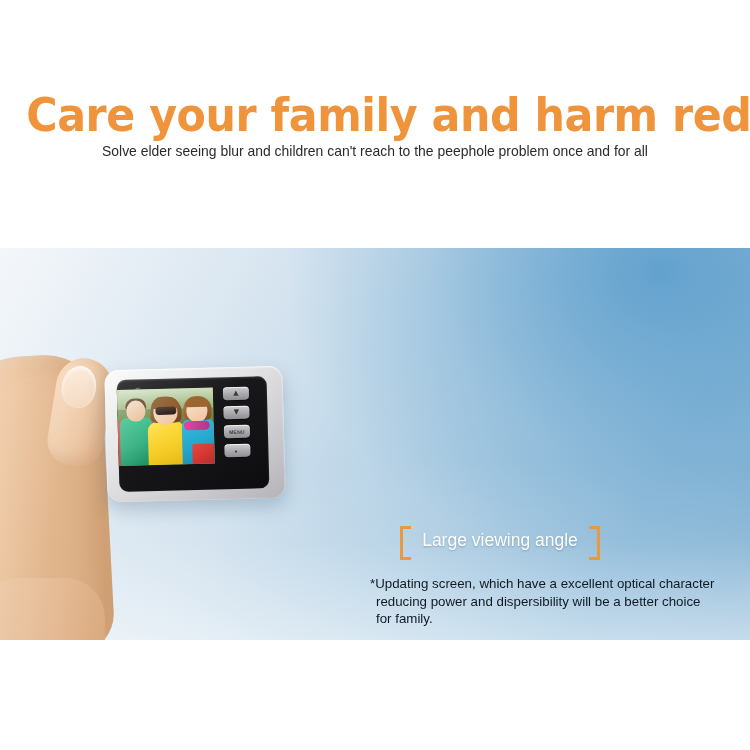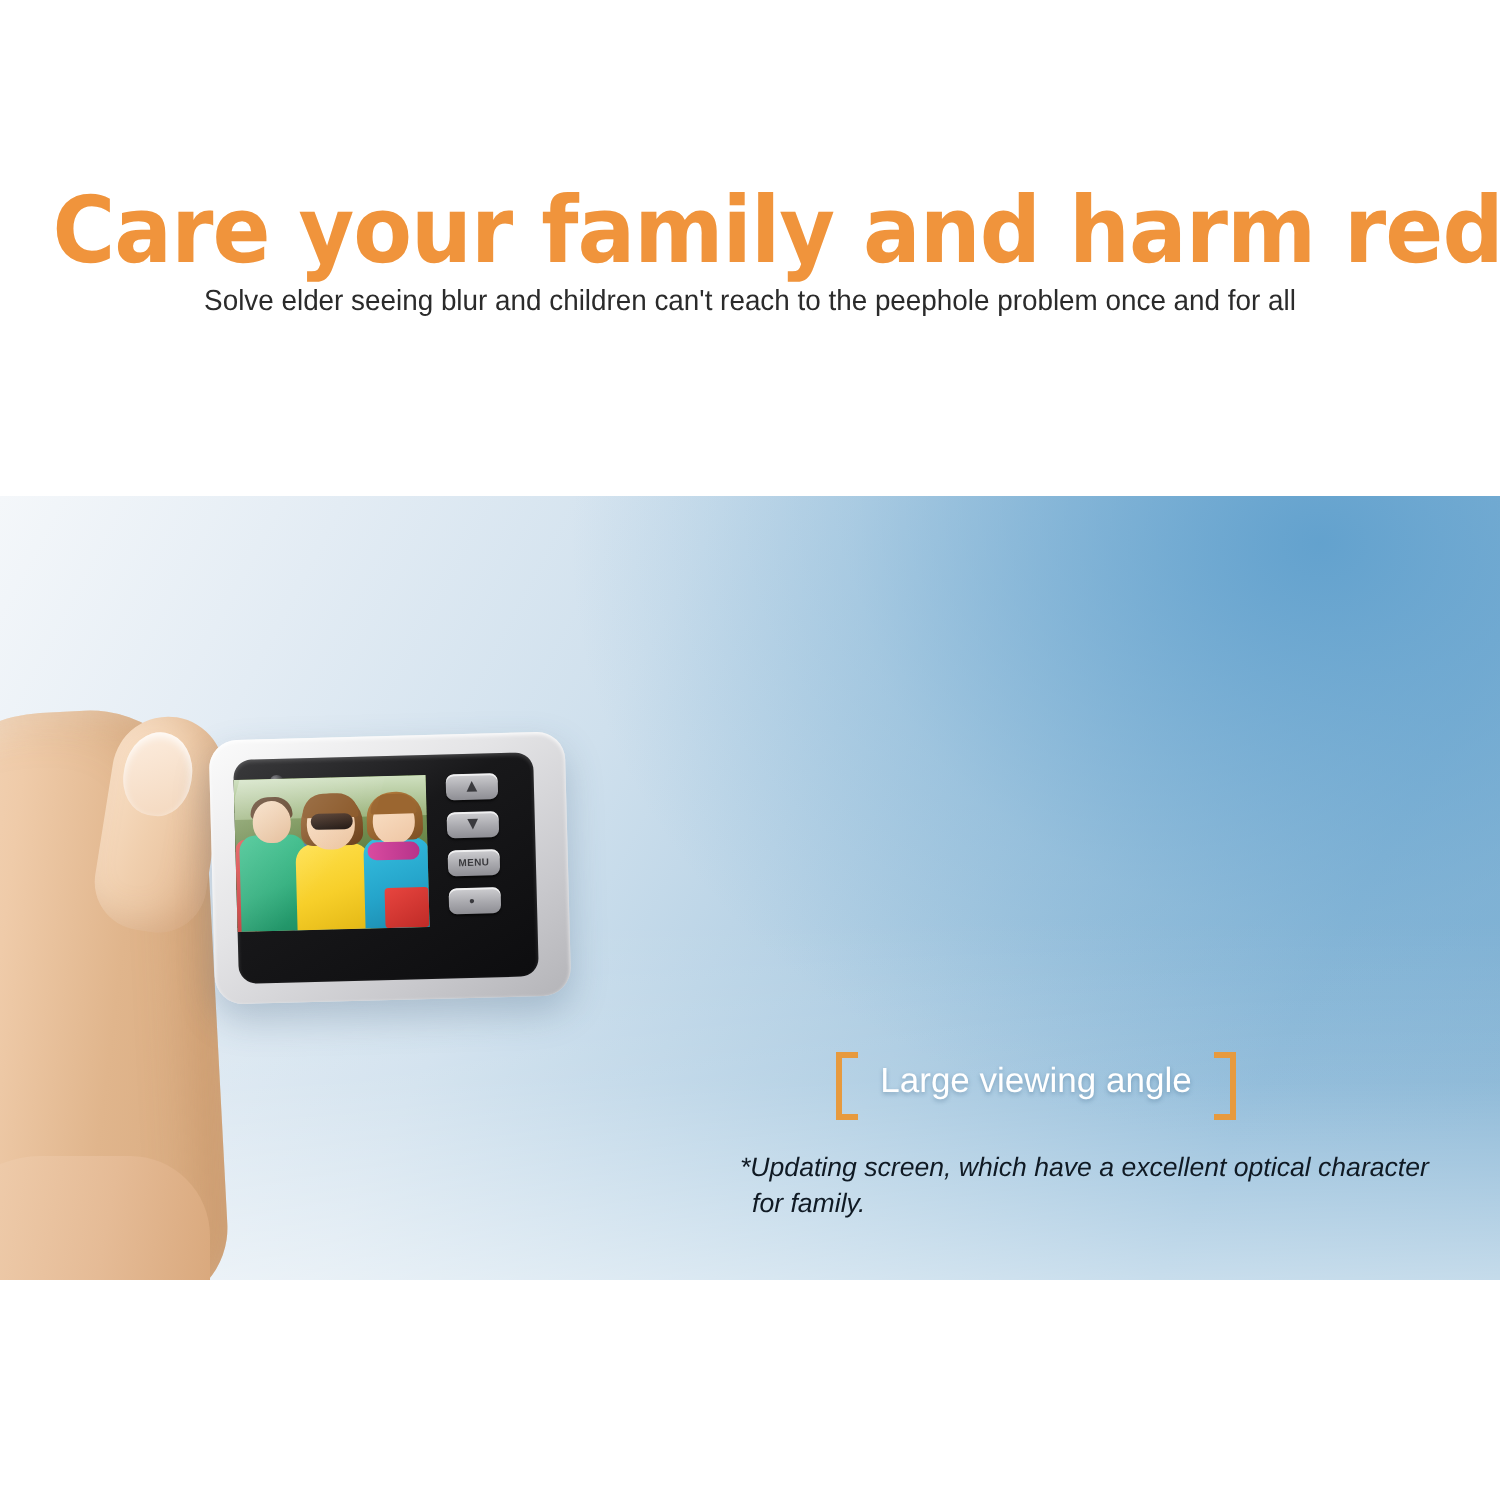--- a/index.html
+++ b/index.html
@@ -178,21 +178,21 @@
   }
   .dev-btn .glyph {
     font-size: 7px; color: #3a3a3e; line-height: 1;
     font-family: "DejaVu Sans", sans-serif;
   }
   .dev-btn .lbl { font-size: 5px; color: #3a3a3e; letter-spacing: 0.2px; font-weight: 700; }
 
   
   .bracket-title {
     position: absolute;
-    left: 418px; top: 278px;
+    left: 400px; top: 278px;
     width: 200px; height: 34px;
   }
   .bracket {
     position: absolute;
     top: 0;
     width: 11px; height: 34px;
     border-top: 3px solid #E79A3E;
     border-bottom: 3px solid #E79A3E;
   }
   .bracket.l { left: 0; border-left: 3px solid #E79A3E; }
@@ -210,21 +210,21 @@
 
   .body-copy {
     position: absolute;
     left: 370px; top: 327px;
     width: 372px;
     font-size: 13.3px;
     line-height: 17.5px;
     color: #101a24;
     text-indent: 0;
   }
-  .body-copy .ln { display: block; white-space: nowrap; font-style: italic; }
+  .body-copy .ln { display: block; white-space: nowrap; }
   .body-copy .ln.i { padding-left: 6px; }
 </style>
 </head>
 <body>
 
 <div class="header">
   <div class="headline">Care your family and harm reduction</div>
   <div class="subhead">Solve elder seeing blur and children can't reach to the peephole problem once and for all</div>
 </div>
 
@@ -283,16 +283,17 @@
   </div>
 
   <div class="bracket-title">
     <div class="bracket l"></div>
     <div class="bracket r"></div>
     <div class="bracket-text">Large viewing angle</div>
   </div>
 
   <div class="body-copy">
     <span class="ln">*Updating screen, which have a excellent optical character</span>
+    <span class="ln i">reducing power and dispersibility will be a better choice</span>
     <span class="ln i">for family.</span>
   </div>
 
 </div>
 
 </body></html>

